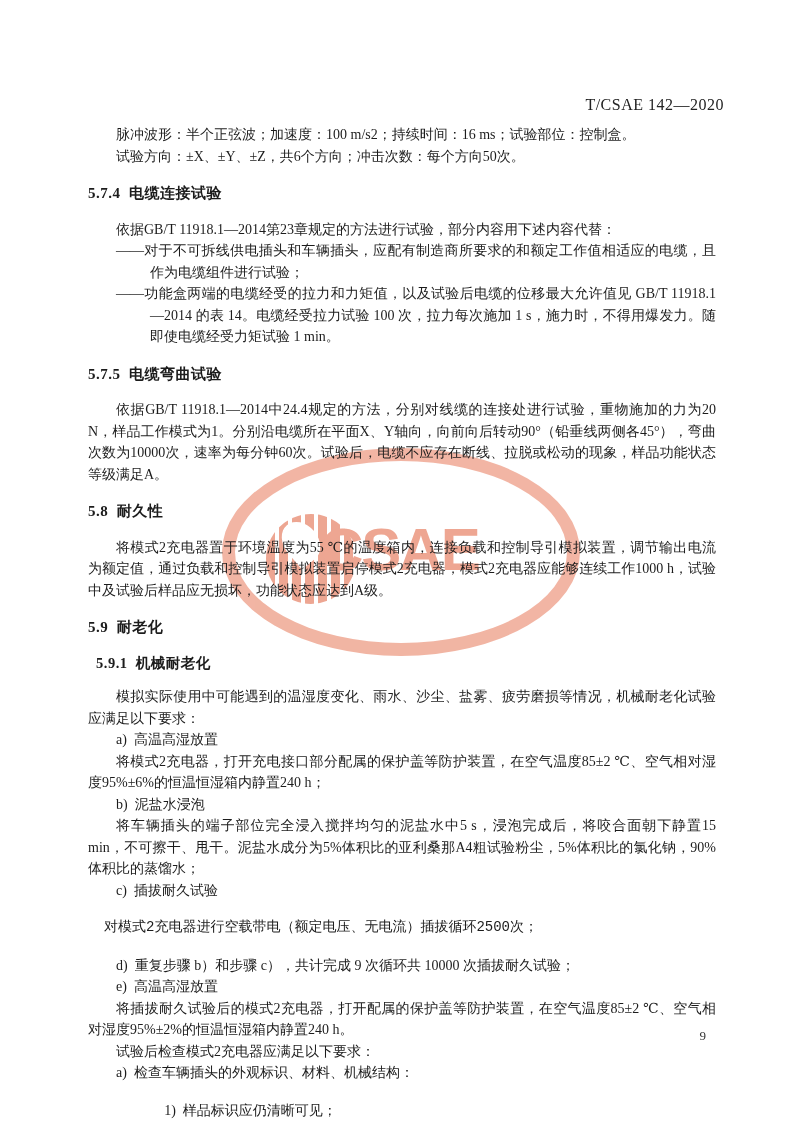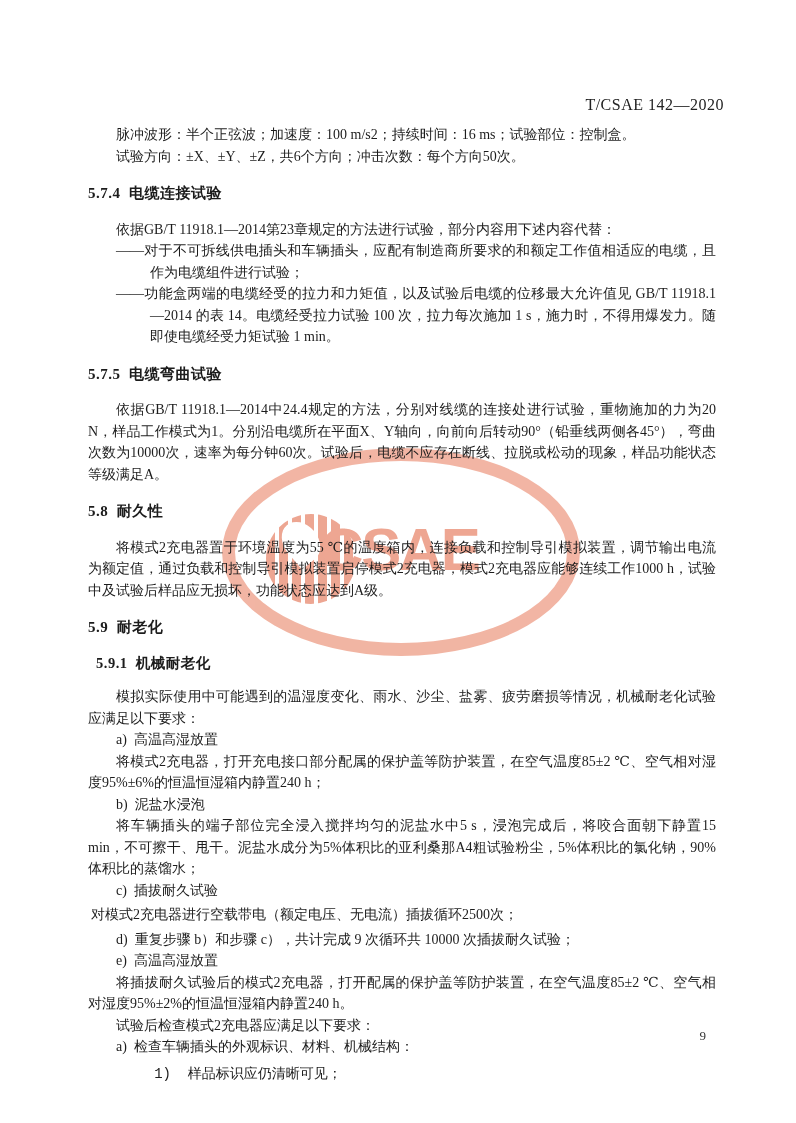--- a/index.html
+++ b/index.html
@@ -28,36 +28,36 @@
     position: absolute;
     left: 88px;
     top: 124px;
     width: 628px;
     font-size: 14px;
     line-height: 21.5px;
     text-align: justify;
   }
   .content > div { white-space: pre-wrap; }
   .p  { text-indent: 2em; margin: 0; }
-  .pn { text-indent: 0; margin: 3px; }
+  .pn { text-indent: 0; margin: 16px; font-family: Liberation Mono, monospace; }
   .hang { padding-left: 62px; text-indent: -34px; margin: 0; }
   .h {
     font-weight: bold;
     font-size: 15px;
     margin: 16px 0 14px 0;
     letter-spacing: 0.5px;
   }
   .h-sub {
     font-weight: bold;
     font-size: 14.5px;
     margin: 14px 0 12px 8px;
     letter-spacing: 0.5px;
   }
   .li  { padding-left: 2em; margin: 0; }
-  .li2 { padding-left: 4.3em; margin: 6px; font-family: Liberation Mono, monospace; }
+  .li2 { padding-left: 4.3em; margin: 16px; }
   .page-number {
     position: absolute;
     top: 1028px;
     right: 90px;
     font-size: 13px;
     color: #333;
   }
   
   .watermark {
     position: absolute;

